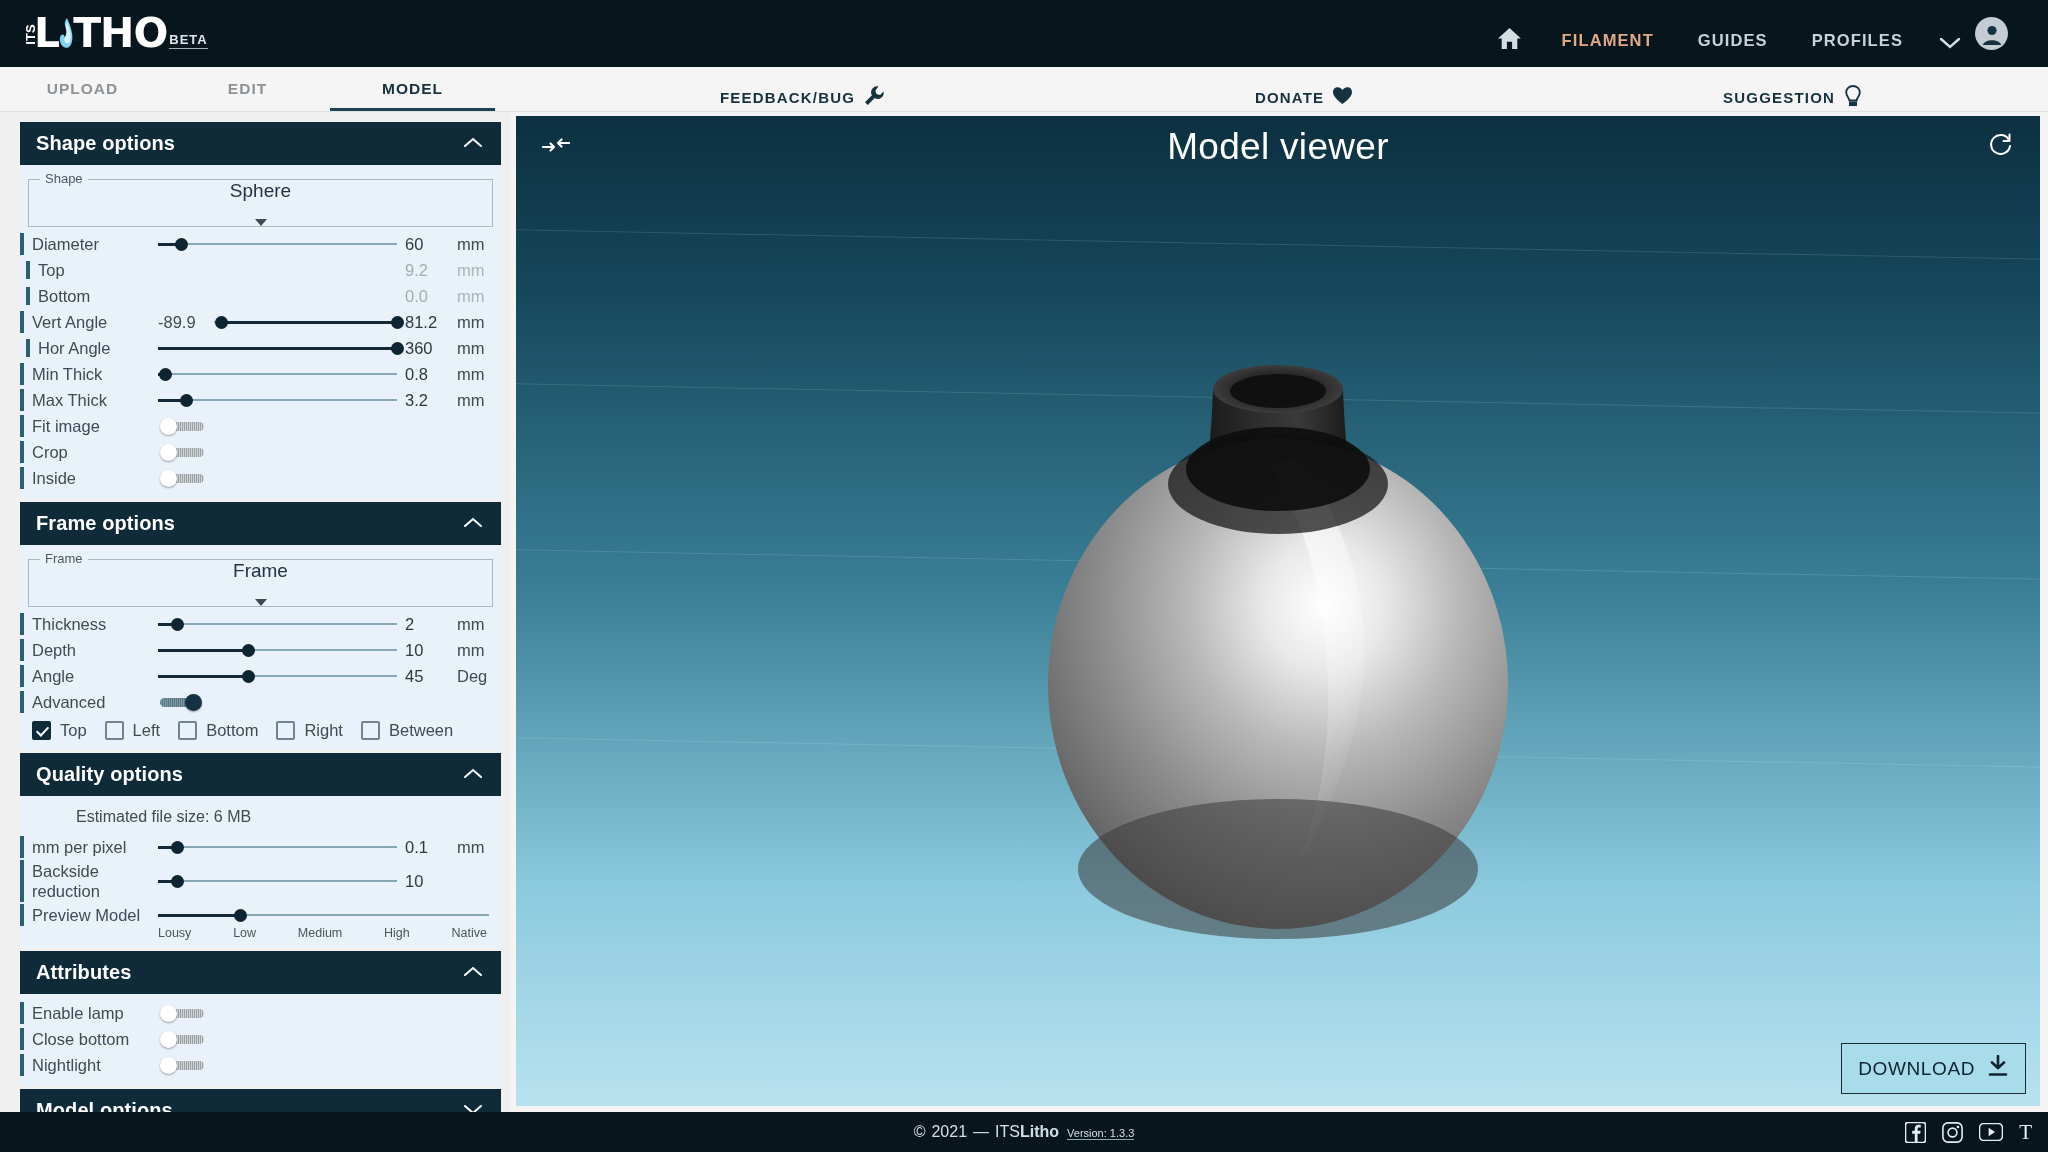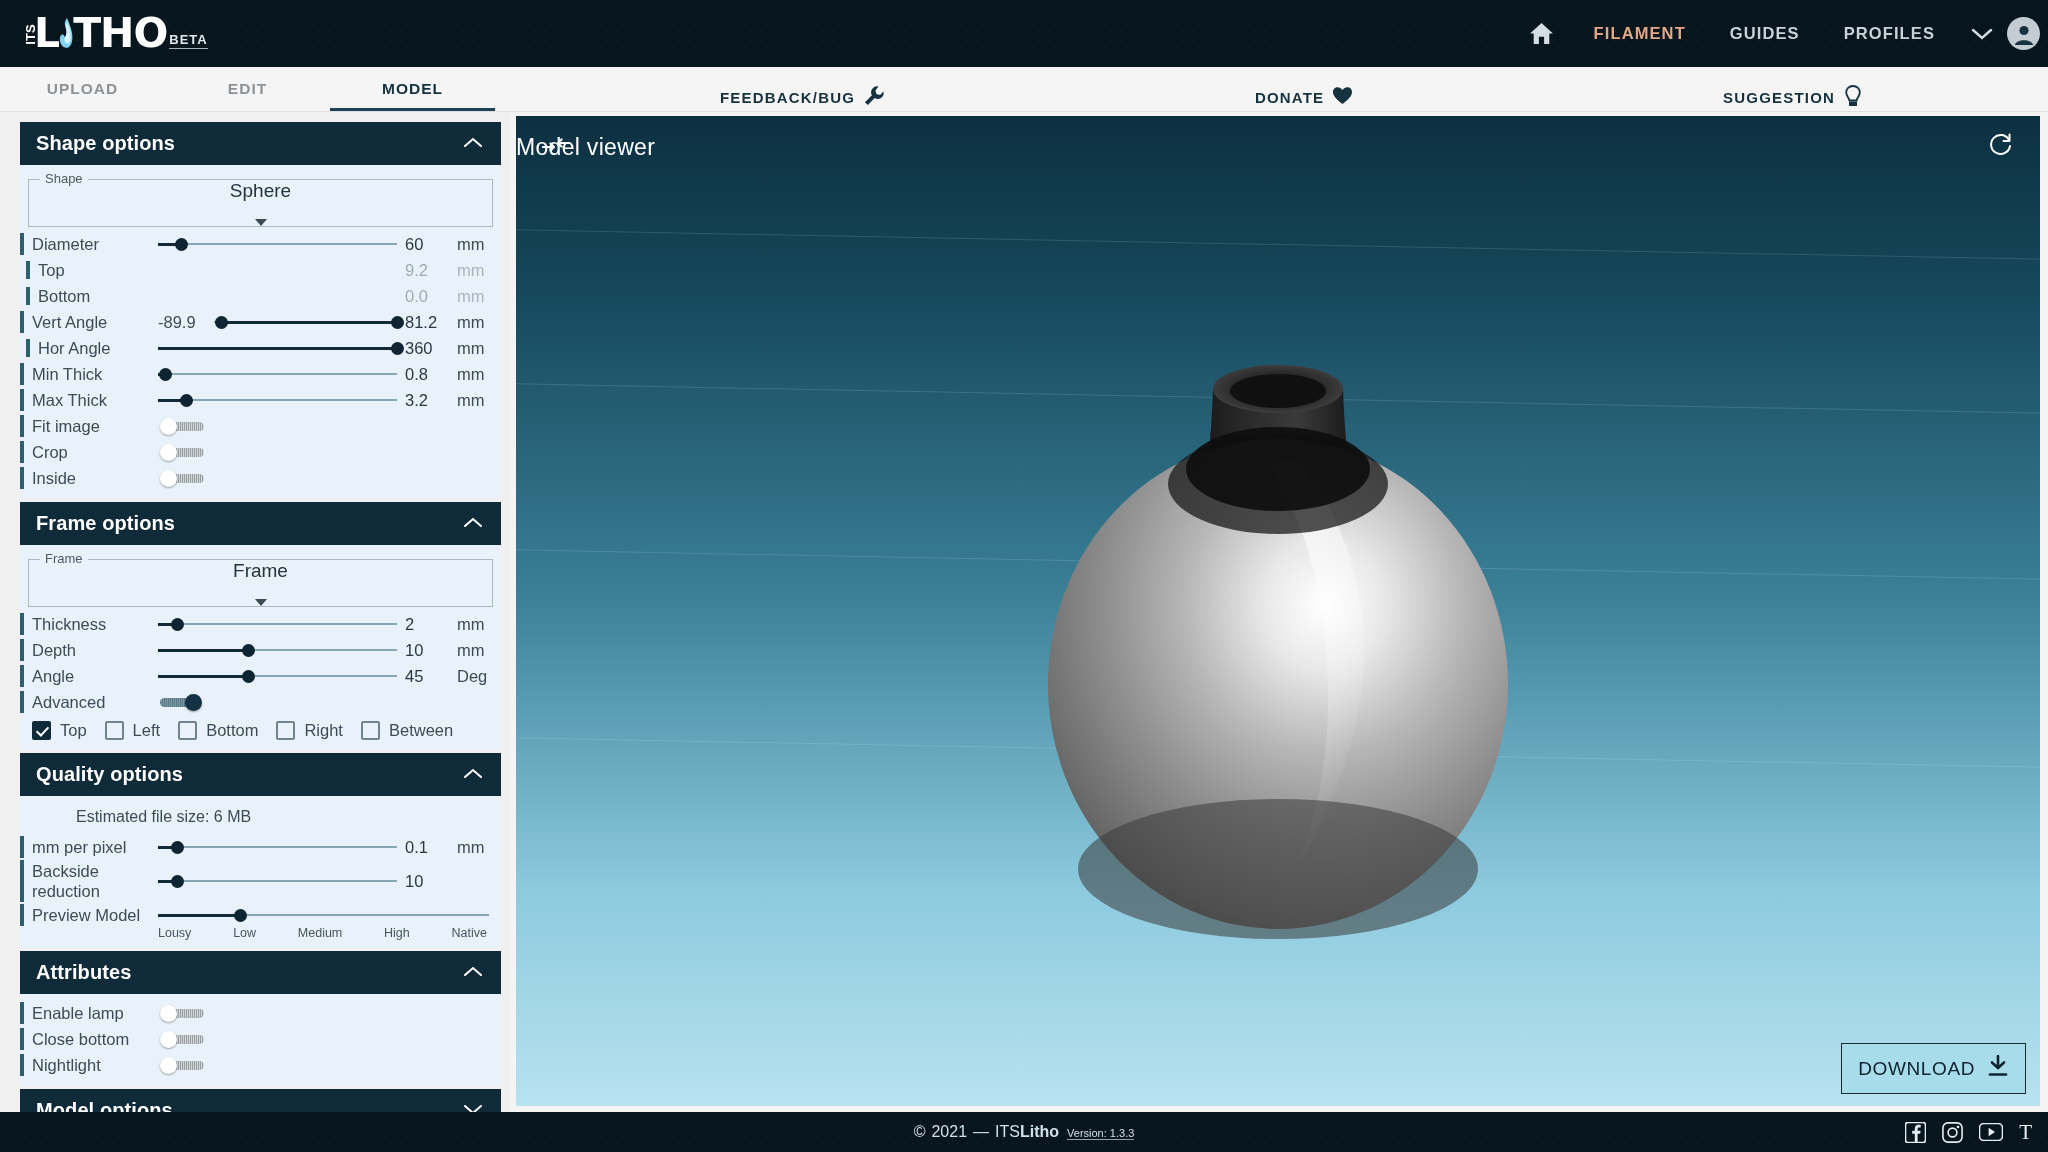--- a/index.html
+++ b/index.html
@@ -30,21 +30,21 @@
   }
   .logo-flame {
     display: inline-block; width: 18px; height: 34px; position: relative;
     vertical-align: -4px; margin: 0 -2px;
   }
   .logo-beta {
     color: #dfe6ea; font-size: 13px; font-weight: 700; letter-spacing: 1px;
     margin-left: 2px; margin-bottom: 5px; border-bottom: 1.5px solid #9fb3bd;
     padding-bottom: 1px;
   }
-  .nav { display: flex; align-items: center; gap: 0px; padding-right: 8px; }
+  .nav { display: flex; align-items: flex-end; gap: 0px; padding-right: 40px; }
   .nav-item {
     color: #c8d2d8; font-size: 16.5px; font-weight: 600; letter-spacing: 1.1px;
     padding: 0 22px; cursor: pointer; white-space: nowrap;
   }
   .nav-item.accent { color: #e2a885; }
   .nav-icon-home { padding: 0 18px; display: flex; align-items: center; cursor: pointer; }
   .chev { padding: 0 8px 0 14px; display: flex; align-items: center; cursor: pointer; }
   .avatar {
     width: 33px; height: 33px; border-radius: 50%; background: #c2ccd2;
     display: flex; align-items: center; justify-content: center; cursor: pointer;
@@ -177,22 +177,22 @@
   .viewer {
     position: absolute; left: 516px; top: 116px; right: 8px; bottom: 46px;
     background: linear-gradient(180deg,#0c3040 0%, #16485c 18%, #3a7f96 48%, #8ccade 78%, #b8e2ef 100%);
     overflow: hidden;
   }
   .vhead {
     position: absolute; left: 0; right: 0; top: 0; height: 62px;
     display: flex; align-items: center; justify-content: space-between;
     padding: 0 26px; z-index: 5;
   }
-  .vtitle { color: #fff; font-size: 23px; font-weight: 400; letter-spacing: 0.3px;
-            position: absolute; left: 0; right: 0; text-align: left; pointer-events: none; }
+  .vtitle { color: #fff; font-size: 37px; font-weight: 400; letter-spacing: 0.3px;
+            position: absolute; left: 0; right: 0; text-align: center; pointer-events: none; }
   .vicon { cursor: pointer; z-index: 6; }
   .gridline { position: absolute; left: -5%; width: 110%; height: 1px; background: rgba(255,255,255,0.13); }
   .model { position: absolute; left: 50%; top: 50%; transform: translate(-50%,-50%); }
   .dlbtn {
     position: absolute; right: 14px; bottom: 12px;
     background: #a8dcea; border: 1.5px solid #1b2b33;
     display: flex; align-items: center; gap: 12px;
     padding: 11px 16px; cursor: pointer;
   }
   .dlbtn span { font-size: 19px; color: #0f2430; font-weight: 400; letter-spacing: 0.6px; }

